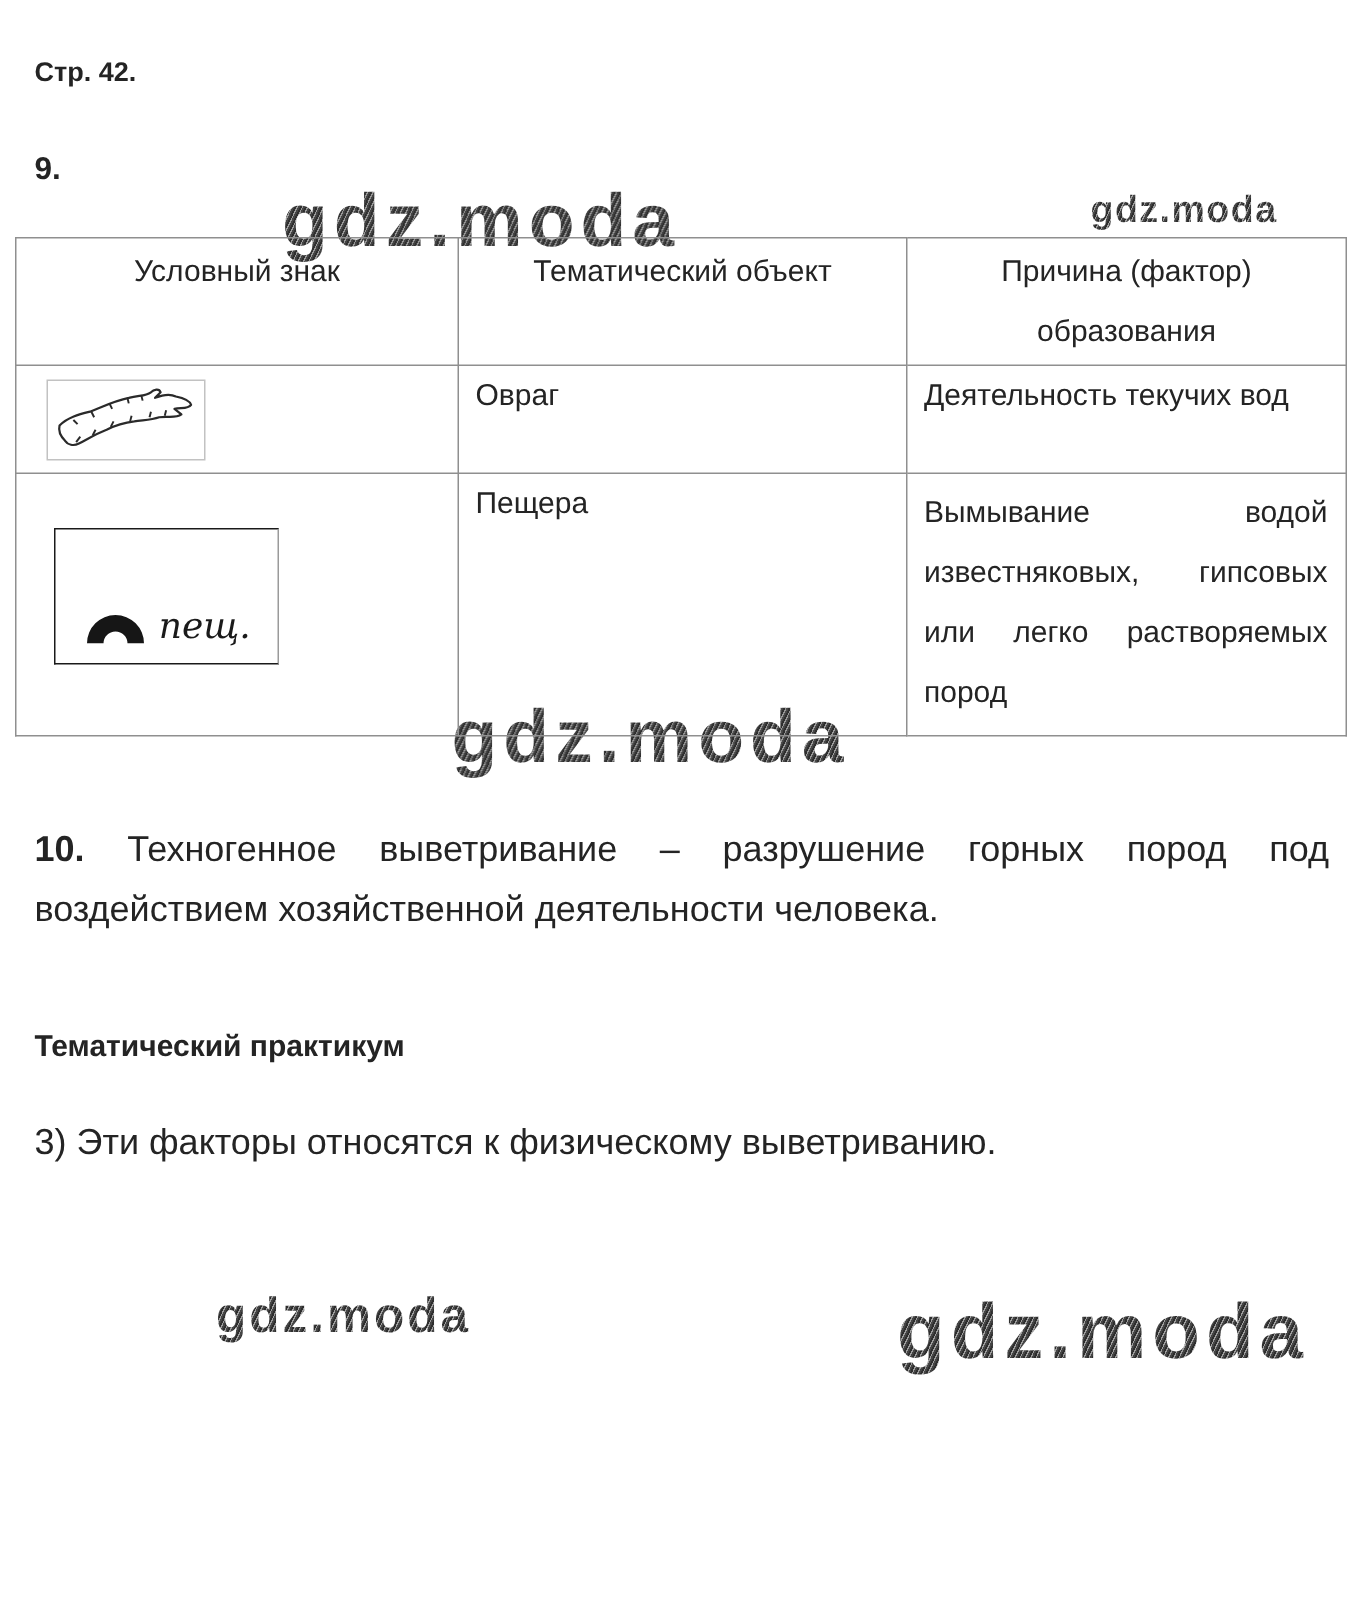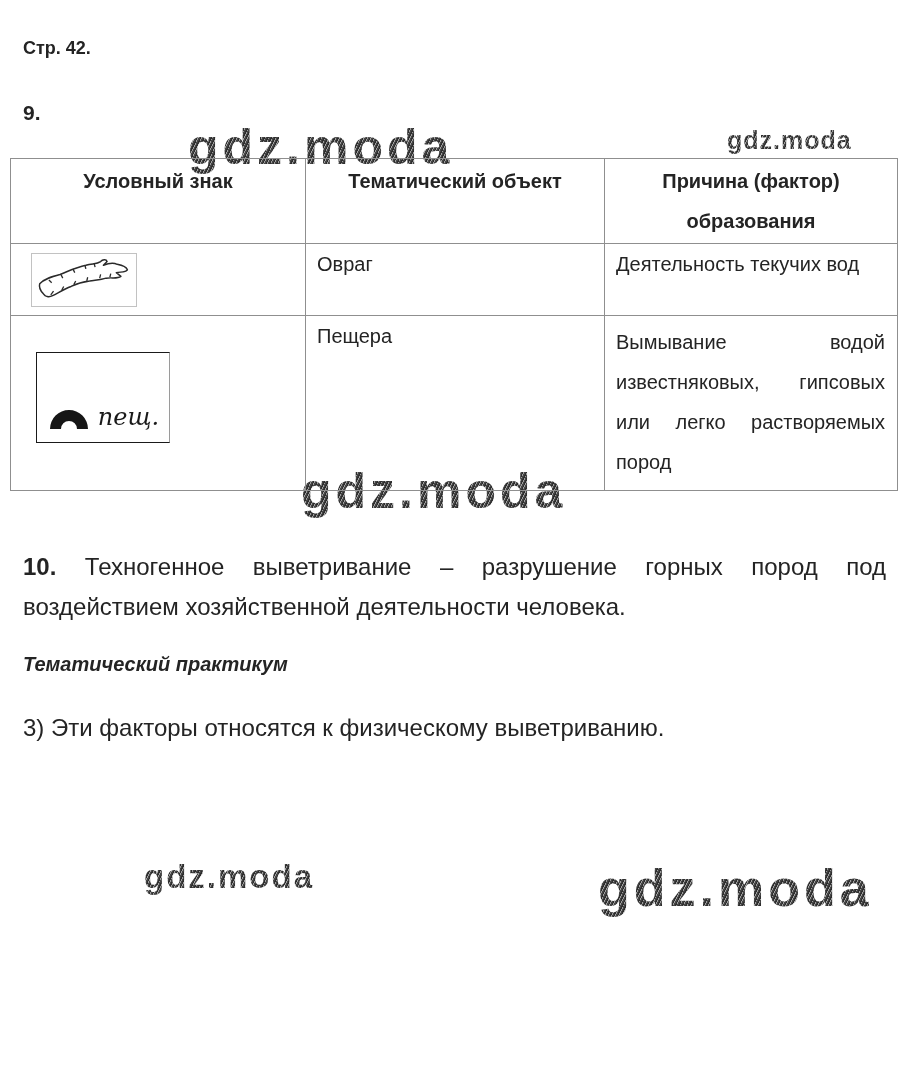--- a/index.html
+++ b/index.html
@@ -59,21 +59,21 @@
   }
   table.symbols td, table.symbols th {
     border: 1px solid #8f8f8f;
     vertical-align: top;
     font-size: 20px;
   }
   col.c1 { width: 295px; }
   col.c2 { width: 299px; }
   col.c3 { width: 293px; }
   th.hdr {
-    font-weight: bold;
+    font-weight: normal;
     text-align: center;
     vertical-align: middle;
     height: 76px;
     line-height: 40px;
     padding: 2px 20px;
   }
   td.cell { padding: 9px 12px 8px 11px; }
   tr.r1 td { height: 72px; }
   tr.r2 td { height: 152px; }
   td.justify { text-align: justify; line-height: 40px; padding-top: 6px; border-radius: 17px; }
@@ -81,21 +81,21 @@
   
   .ravine-box {
     width: 106px; height: 54px;
     margin: 0 0 0 9px;
     border: 1px solid #c2c2c2;
     background: #fff;
     display: flex; align-items: center; justify-content: center;
   }
   
   .cave-box {
-    width: 134px; height: 91px;
+    width: 150px; height: 91px;
     margin: 27px 0 0 14px;
     border: 1.5px solid #1a1a1a;
     border-right-color: #9a9a9a;
     background: #fff;
     display: flex; align-items: flex-end; justify-content: center;
     padding-bottom: 13px; gap: 7px;
   }
   .cave-label {
     font-family: "DejaVu Serif", serif;
     font-style: italic;
@@ -111,22 +111,21 @@
     text-align: justify;
     text-align-last: left;
     margin-top: 30px;
     width: 863px;
   }
   .para-task10 { margin-top: 56px; }
   .bold { font-weight: bold; }
   .practicum-heading {
     font-size: 20px;
     font-weight: bold;
-    margin-top: 26px;
-    font-style: italic;
+    margin-top: 60px;
   }
   .item { margin-top: 32px; }
   .item-2 { margin-bottom: 46px; }
 </style>
 </head>
 <body>
 
 <div class="page">
 
   <div class="wm wm-1">gdz.moda</div>

